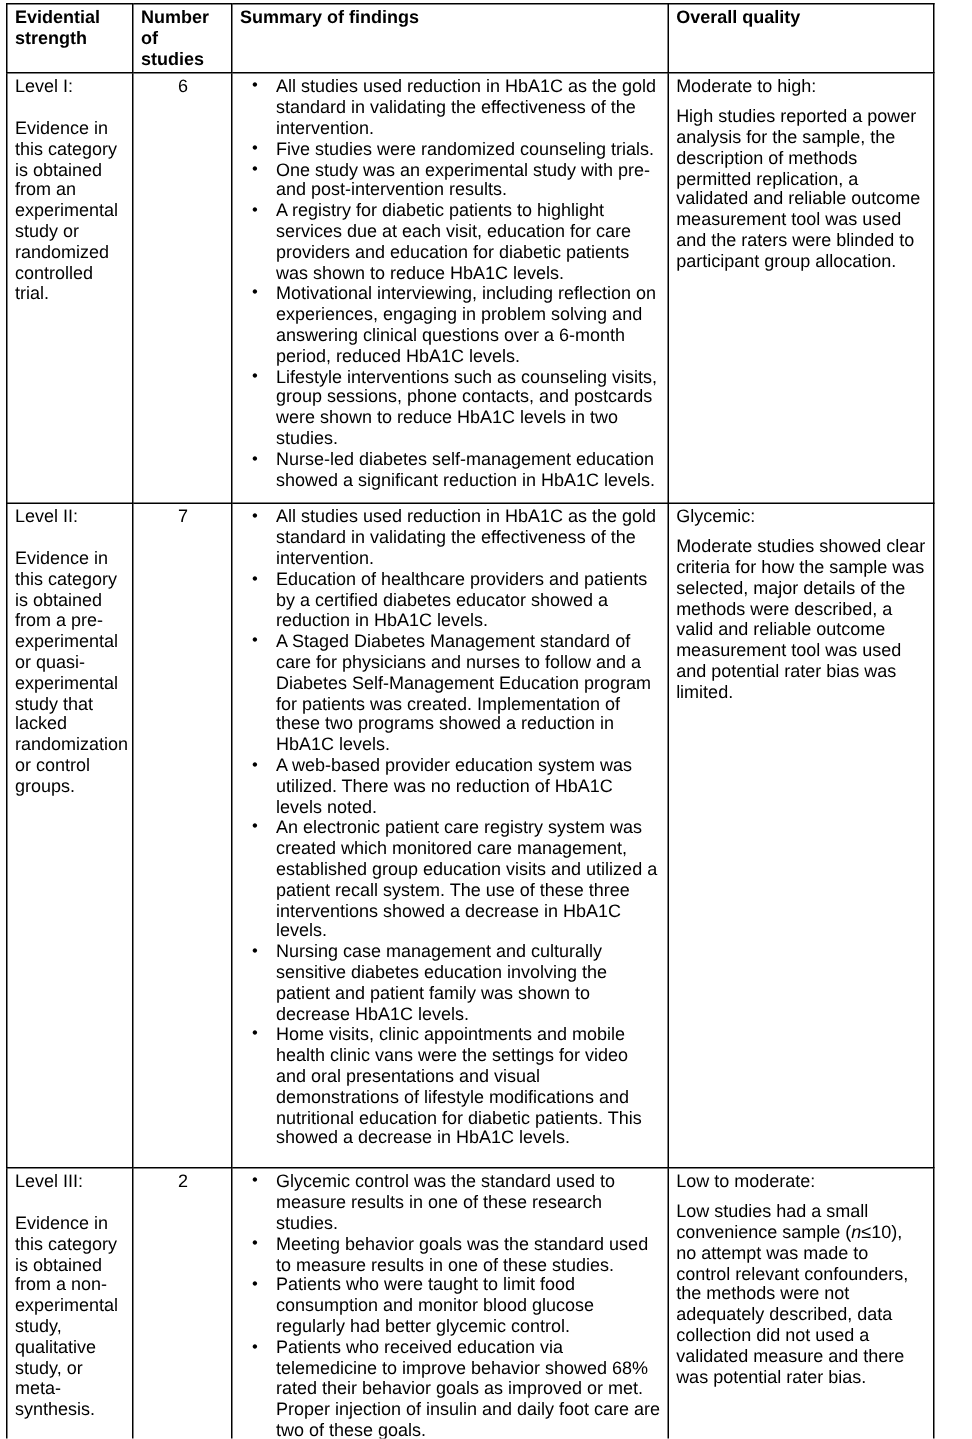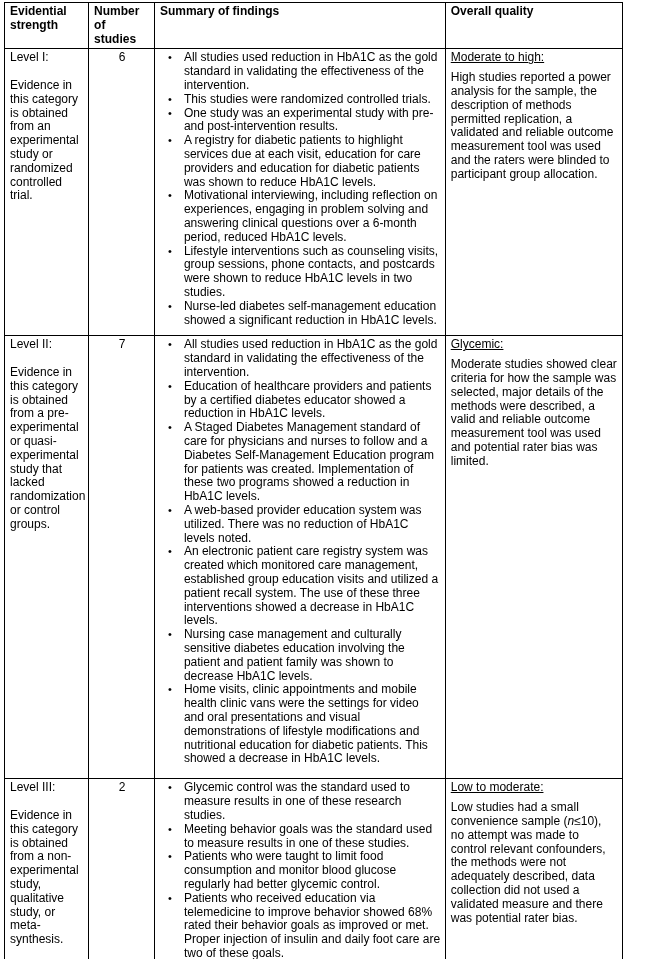--- a/index.html
+++ b/index.html
@@ -9,21 +9,21 @@
                border-collapse: collapse; table-layout: fixed; }
   table.evid td, table.evid th { border: 1px solid #000; vertical-align: top;
                padding: 2px 4px 4px 5px; line-height: 13.8px; }
   table.evid th { font-weight: bold; font-size: 12px; text-align: left; padding-bottom: 2px; }
   th.c-num, td.c-num { text-align: center; }
   th.c-sum { text-align: center; }
   th.c-qual { text-align: center; }
   col.c1 { width: 74px; } col.c2 { width: 58px; } col.c3 { width: 256px; } col.c4 { width: 156px; }
   .level-label { display: block; }
   .level-desc { display: block; margin-top: 13.8px; }
-  .qual-label { display: block; text-decoration: underline; }
+  .qual-label { display: block; }
   .qual-desc { display: block; margin-top: 6px; }
   ul.findings { list-style: none; margin: 0; padding: 0; }
   ul.findings li { position: relative; padding-left: 24px; }
   ul.findings li .bullet { position: absolute; left: 8px; top: 0; font-size: 11px; }
   td.c-sum { padding-left: 4px; padding-right: 2px; }
 </style>
 </head>
 <body>
 
 <table class="evid">
@@ -45,21 +45,21 @@
 
     <tr style="height:287px;">
       <td class="c-lvl">
         <span class="level-label">Level I:</span>
         <span class="level-desc">Evidence in this category is obtained from an experimental study or randomized controlled trial.</span>
       </td>
       <td class="c-num">6</td>
       <td class="c-sum">
         <ul class="findings">
           <li><span class="bullet">•</span><span>All studies used reduction in HbA1C as the gold standard in validating the effectiveness of the intervention.</span></li>
-          <li><span class="bullet">•</span><span>This studies were randomized controlled trials.</span></li>
+          <li><span class="bullet">•</span><span>Five studies were randomized counseling trials.</span></li>
           <li><span class="bullet">•</span><span>One study was an experimental study with pre- and post-intervention results.</span></li>
           <li><span class="bullet">•</span><span>A registry for diabetic patients to highlight services due at each visit, education for care providers and education for diabetic patients was shown to reduce HbA1C levels.</span></li>
           <li><span class="bullet">•</span><span>Motivational interviewing, including reflection on experiences, engaging in problem solving and answering clinical questions over a 6-month period, reduced HbA1C levels.</span></li>
           <li><span class="bullet">•</span><span>Lifestyle interventions such as counseling visits, group sessions, phone contacts, and postcards were shown to reduce HbA1C levels in two studies.</span></li>
           <li><span class="bullet">•</span><span>Nurse-led diabetes self-management education showed a significant reduction in HbA1C levels.</span></li>
         </ul>
       </td>
       <td class="c-qual">
         <span class="qual-label">Moderate to high:</span>
         <span class="qual-desc">High studies reported a power analysis for the sample, the description of methods permitted replication, a validated and reliable outcome measurement tool was used and the raters were blinded to participant group allocation.</span>

